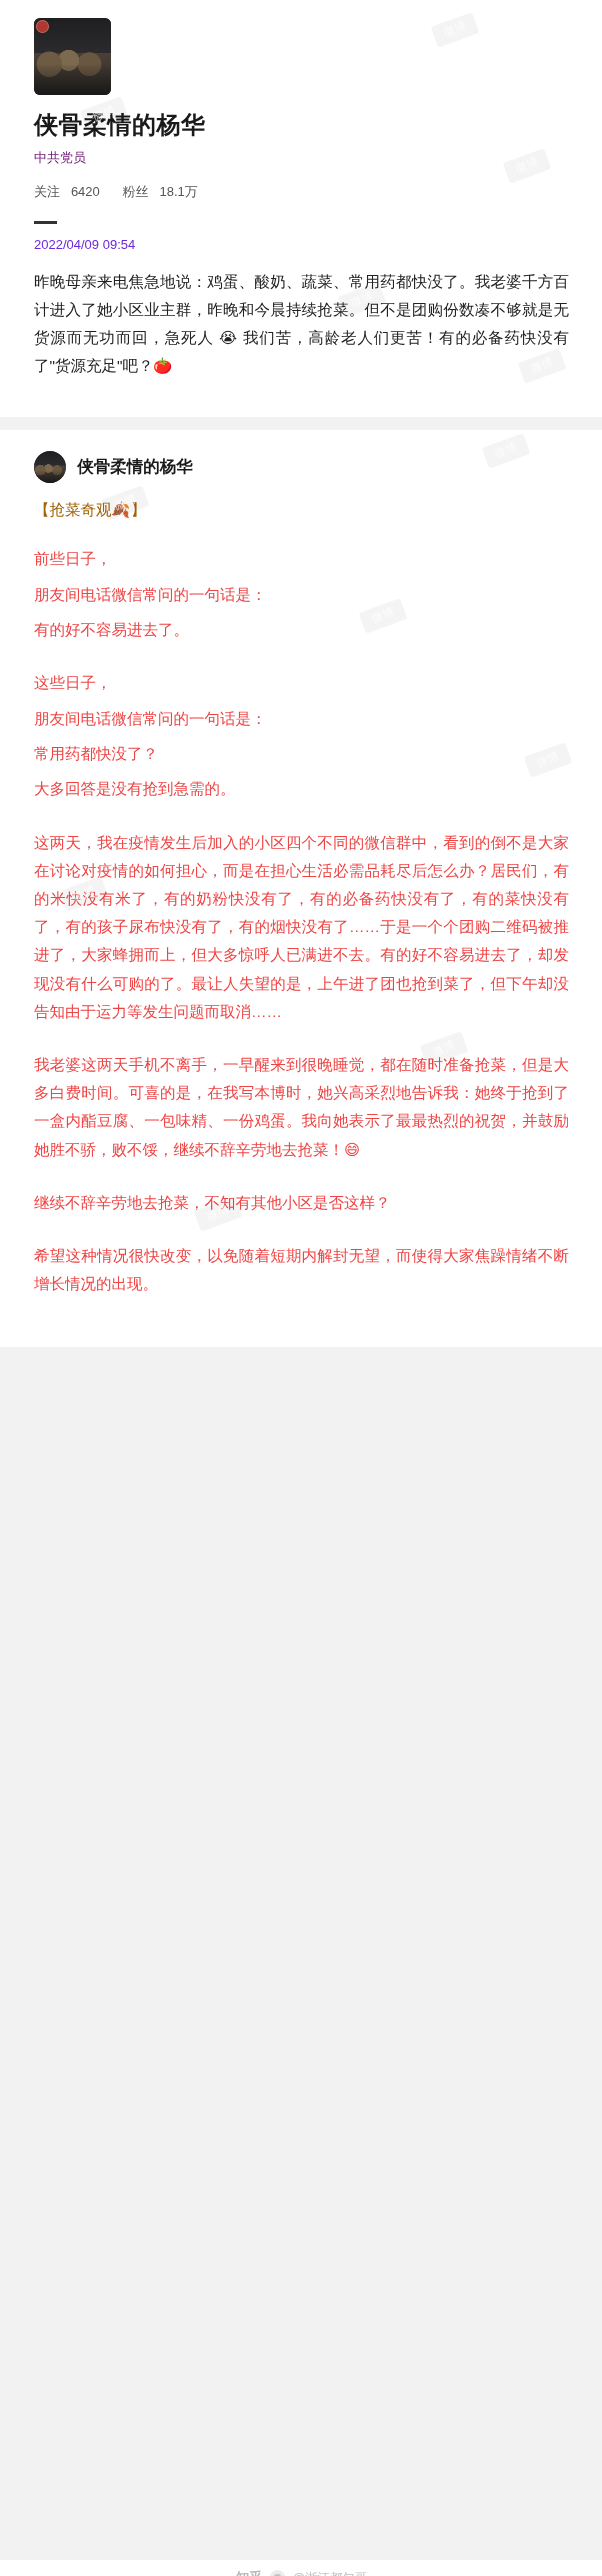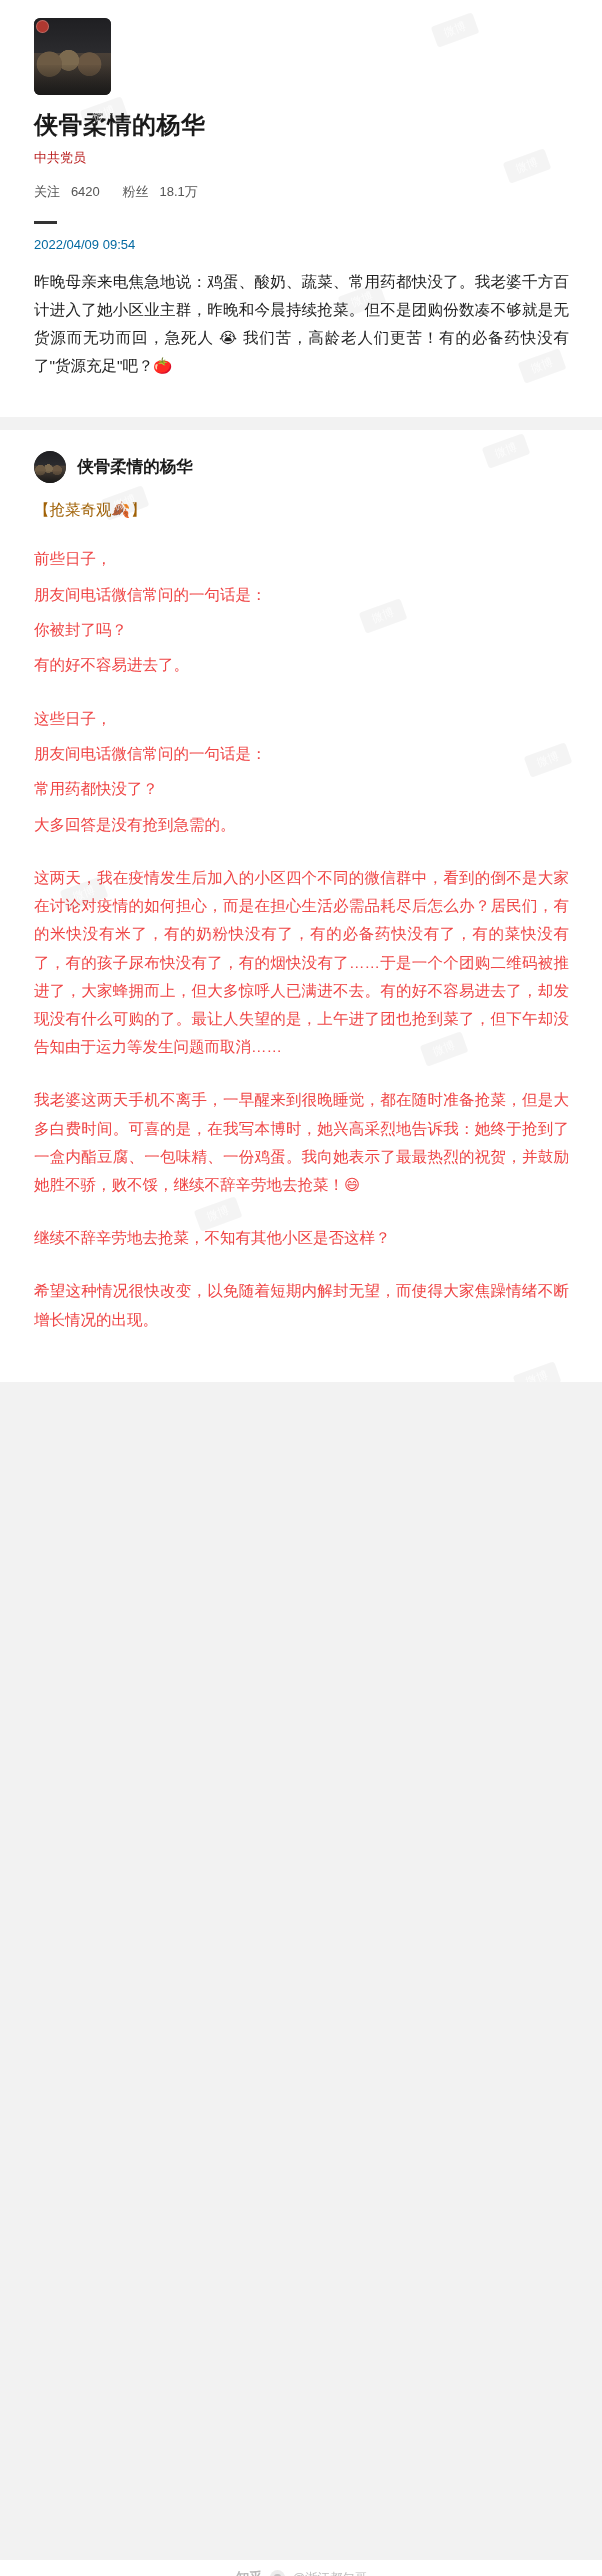--- a/index.html
+++ b/index.html
@@ -62,41 +62,41 @@
   .display-name {
     font-size: 24px;
     font-weight: bold;
     color: #1a1a1a;
     letter-spacing: 0.5px;
     margin: 15.5px 0 0 0;
     line-height: 1.25;
   }
   .sub-title {
     font-size: 13px;
-    color: #b91c1c;
+    color: #701a75;
     margin-top: 9.3px;
   }
   .stats {
     font-size: 13px;
     color: #555555;
     margin-top: 15.5px;
   }
   .stats .gap { display: inline-block; width: 15.5px; }
   .stats .num { color: #555555; }
 
   .divider-dash {
     width: 23px;
     height: 2.6px;
     background: #333333;
     margin: 20.6px 0 13.4px 0;
   }
 
   .post-time {
     font-size: 13px;
-    color: #0369a1;
+    color: #6d28d9;
     margin-bottom: 15.5px;
   }
   .post-body {
     font-size: 15.5px;
     color: #222222;
     line-height: 1.82;
     text-align: justify;
     word-break: break-all;
   }
   .wm-box {
@@ -235,21 +235,20 @@
       <div class="avatar-sm">
         <div class="avatar-img"></div>
       </div>
       <div class="post-author">侠骨柔情的杨华</div>
     </div>
 
     <div class="post-title">【抢菜奇观🍂】</div>
 
     <p class="para">前些日子，</p>
     <p class="para">朋友间电话微信常问的一句话是：</p>
-    <p class="para">你被封了吗？</p>
     <p class="para block-gap">有的好不容易进去了。</p>
 
     <p class="para">这些日子，</p>
     <p class="para">朋友间电话微信常问的一句话是：</p>
     <p class="para">常用药都快没了？</p>
     <p class="para block-gap">大多回答是没有抢到急需的。</p>
 
     <p class="para block-gap">这两天，我在疫情发生后加入的小区四个不同的微信群中，看到的倒不是大家在讨论对疫情的如何担心，而是在担心生活必需品耗尽后怎么办？居民们，有的米快没有米了，有的奶粉快没有了，有的必备药快没有了，有的菜快没有了，有的孩子尿布快没有了，有的烟快没有了……于是一个个团购二维码被推进了，大家蜂拥而上，但大多惊呼人已满进不去。有的好不容易进去了，却发现没有什么可购的了。最让人失望的是，上午进了团也抢到菜了，但下午却没告知由于运力等发生问题而取消……</p>
 
     <p class="para block-gap">我老婆这两天手机不离手，一早醒来到很晚睡觉，都在随时准备抢菜，但是大多白费时间。可喜的是，在我写本博时，她兴高采烈地告诉我：她终于抢到了一盒内酯豆腐、一包味精、一份鸡蛋。我向她表示了最最热烈的祝贺，并鼓励她胜不骄，败不馁，继续不辞辛劳地去抢菜！😄</p>

